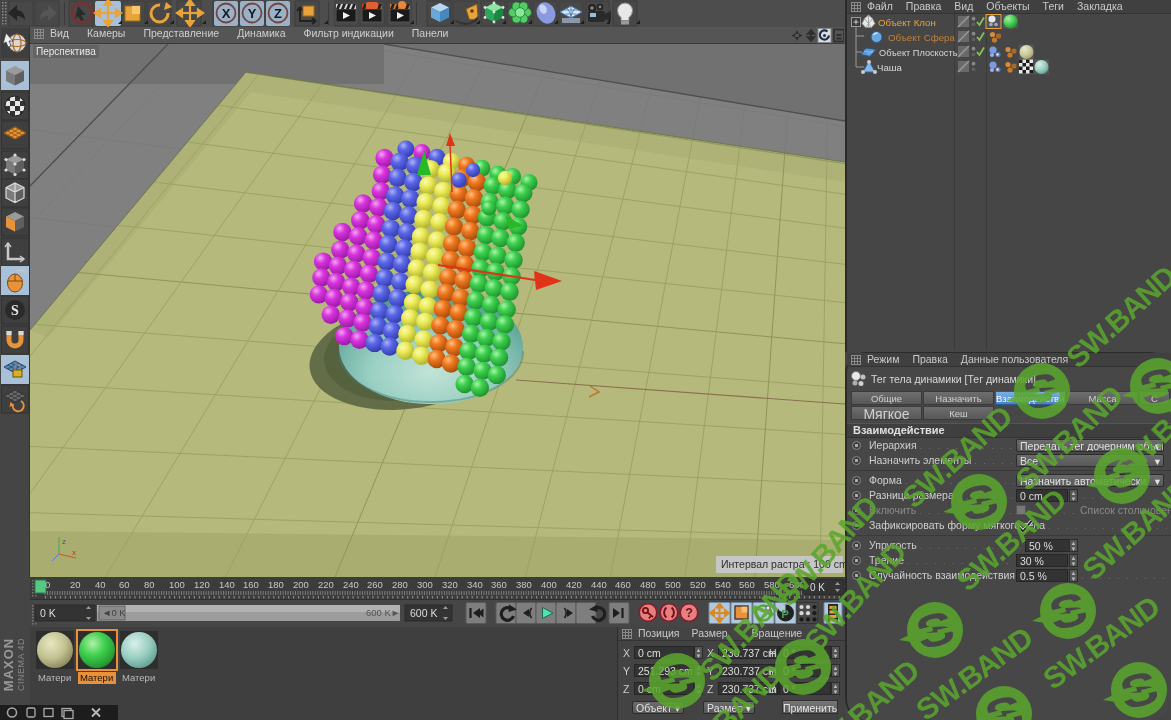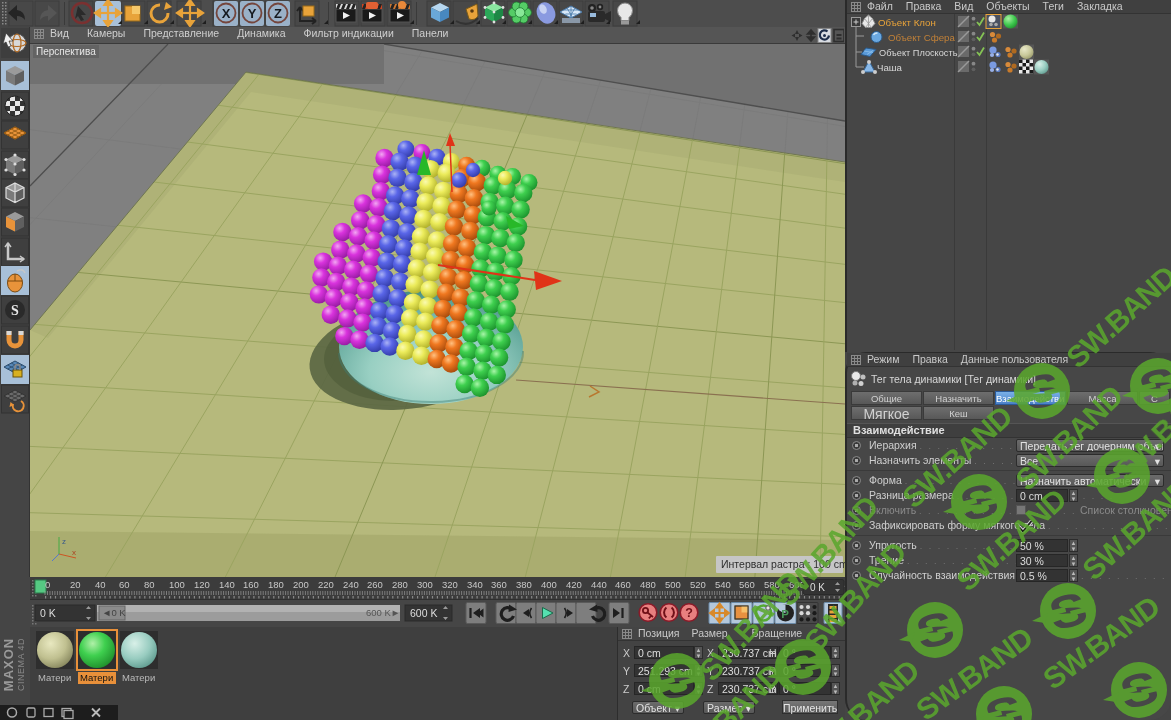--- a/index.html
+++ b/index.html
@@ -1160,21 +1160,21 @@
         <span class="alabel" style="color:#cfcfcf">Зафиксировать форму мягкого тела <span class="dots">. . . . . . . . . . . . . . . . . .</span></span>
         <svg class="abs" style="left:170px;top:2px" width="16" height="13">
           <path d="M 2 7 l 4 4.5 l 8.5 -10.5" stroke="#dcdcdc" stroke-width="3.6" fill="none"></path>
           <path d="M 2 7 l 4 4.5 l 8.5 -10.5" stroke="#1c1c1c" stroke-width="1.8" fill="none"></path>
         </svg>
       </div>
       <div style="height:3px;border-bottom:1px solid #3a3a3a;margin-bottom:2px"></div>
       <div class="arow" style="height:15px">
         <span class="keyc"></span>
         <span class="alabel" style="color:#cfcfcf">Упругость <span class="dots">. . . . . . . . . . . . . . . . . .</span></span>
-        <span class="nbox" style="left:169px;width:52px">50 %</span>
+        <span class="nbox" style="left:178px;width:52px">50 %</span>
         <span class="spin" style="left:222px">▲<br>▼</span>
       </div>
       <div class="arow" style="height:15px">
         <span class="keyc"></span>
         <span class="alabel" style="color:#cfcfcf">Трение <span class="dots">. . . . . . . . . . . . . . . . . .</span></span>
         <span class="nbox" style="left:169px;width:52px">30 %</span>
         <span class="spin" style="left:222px">▲<br>▼</span>
       </div>
       <div class="arow" style="height:15px">
         <span class="keyc"></span>

